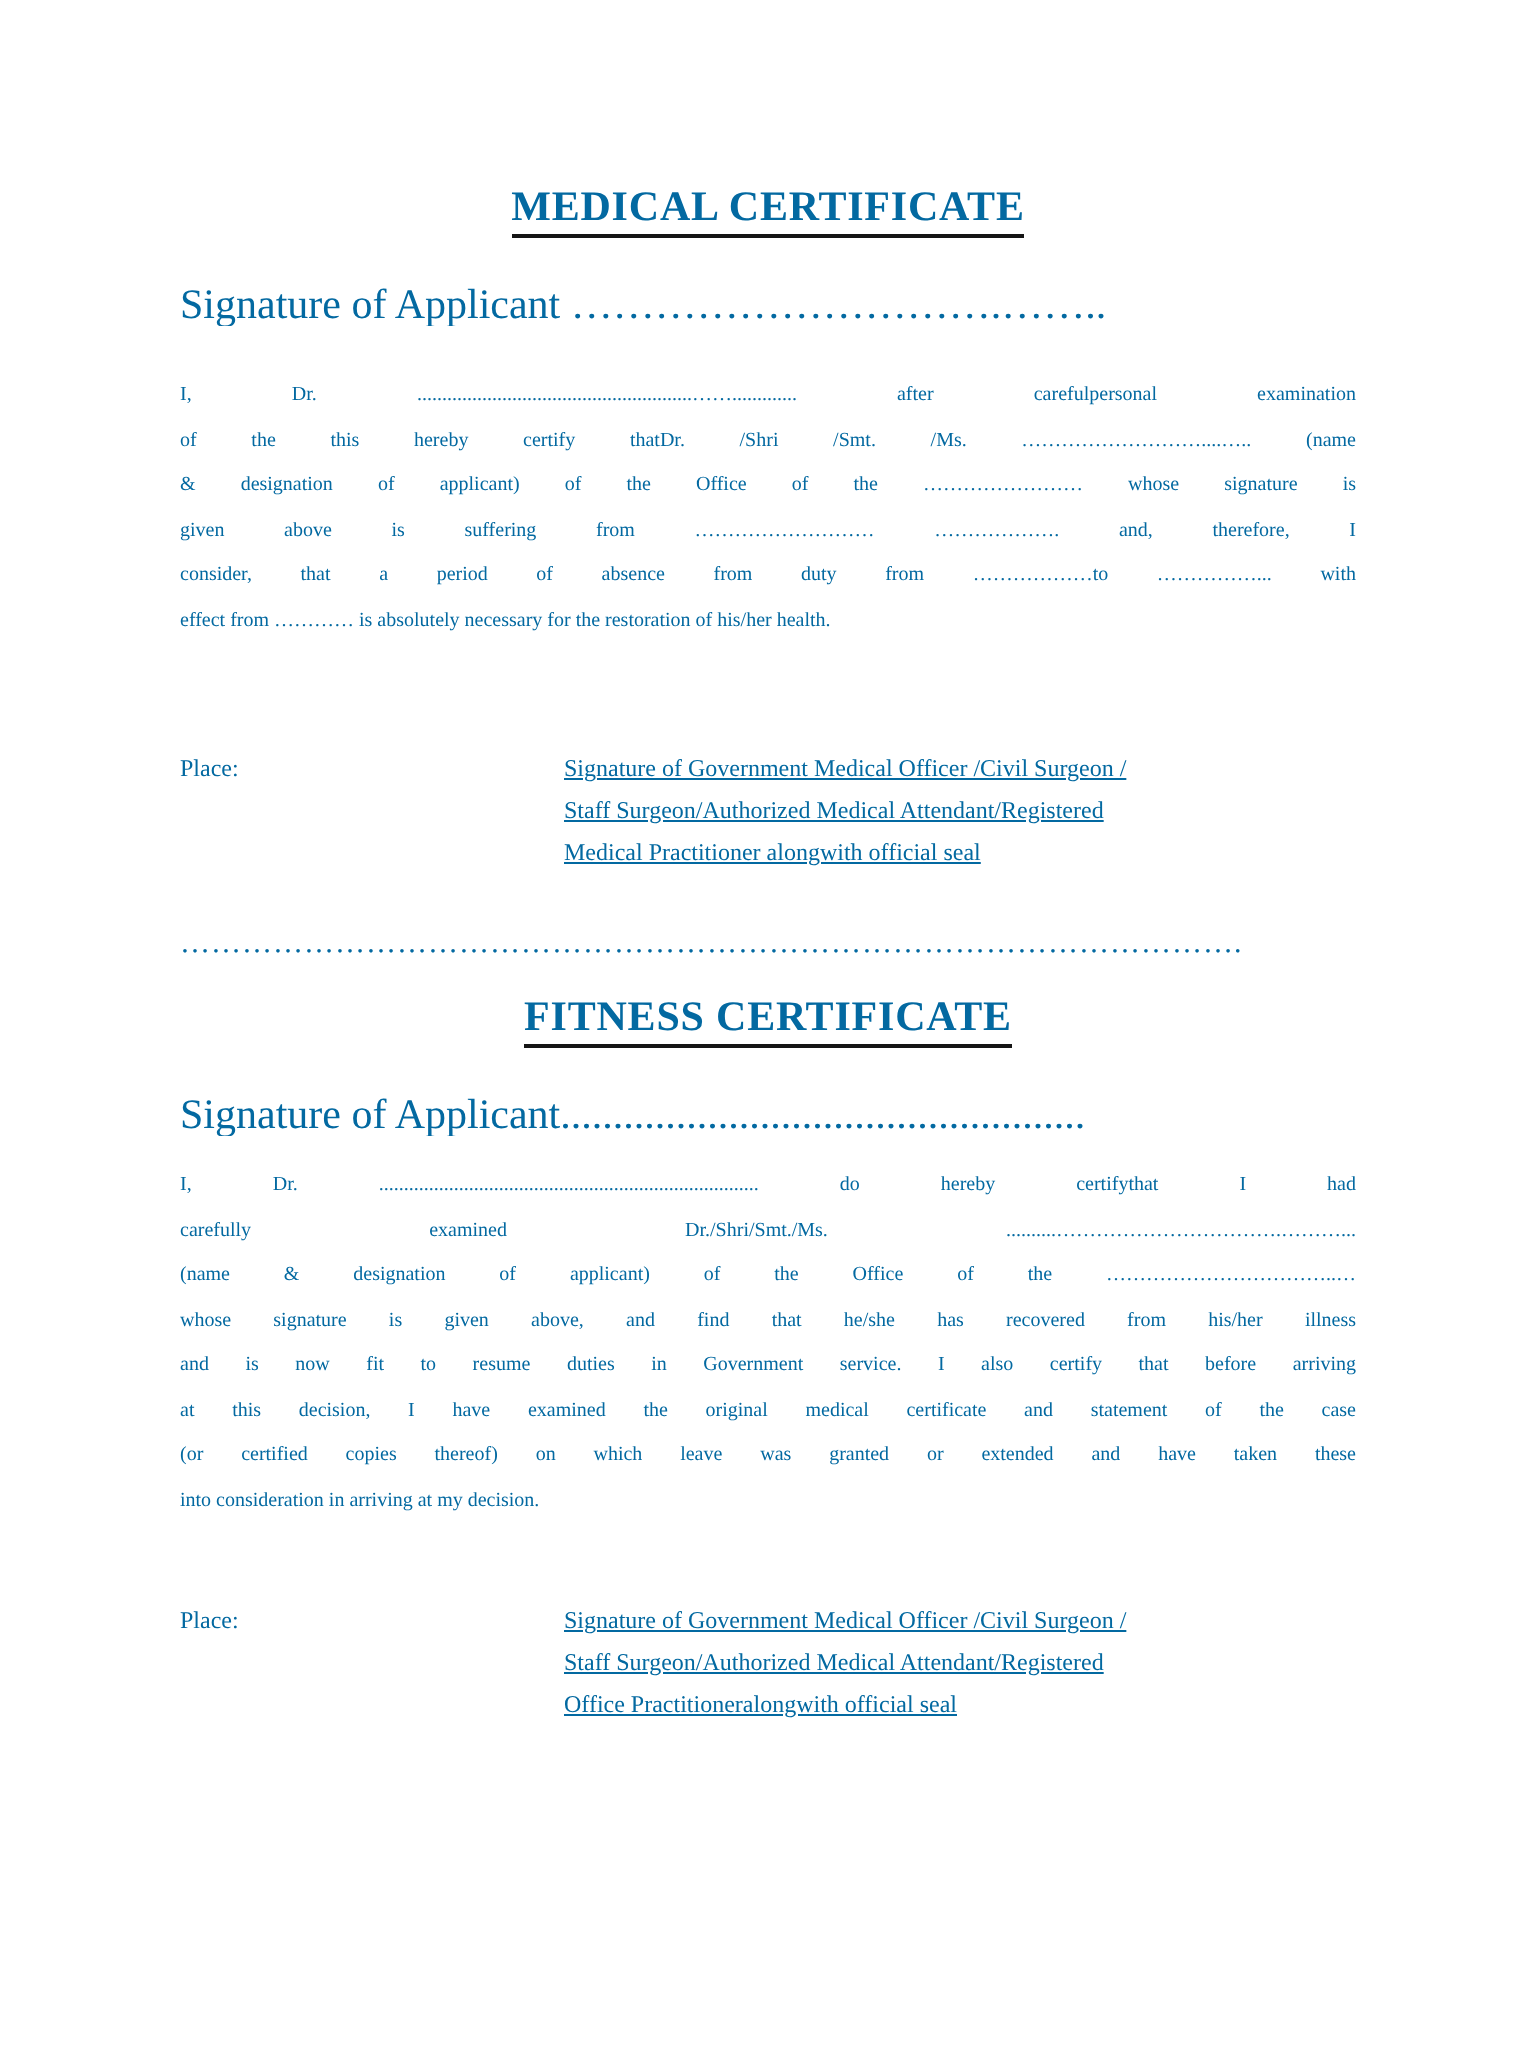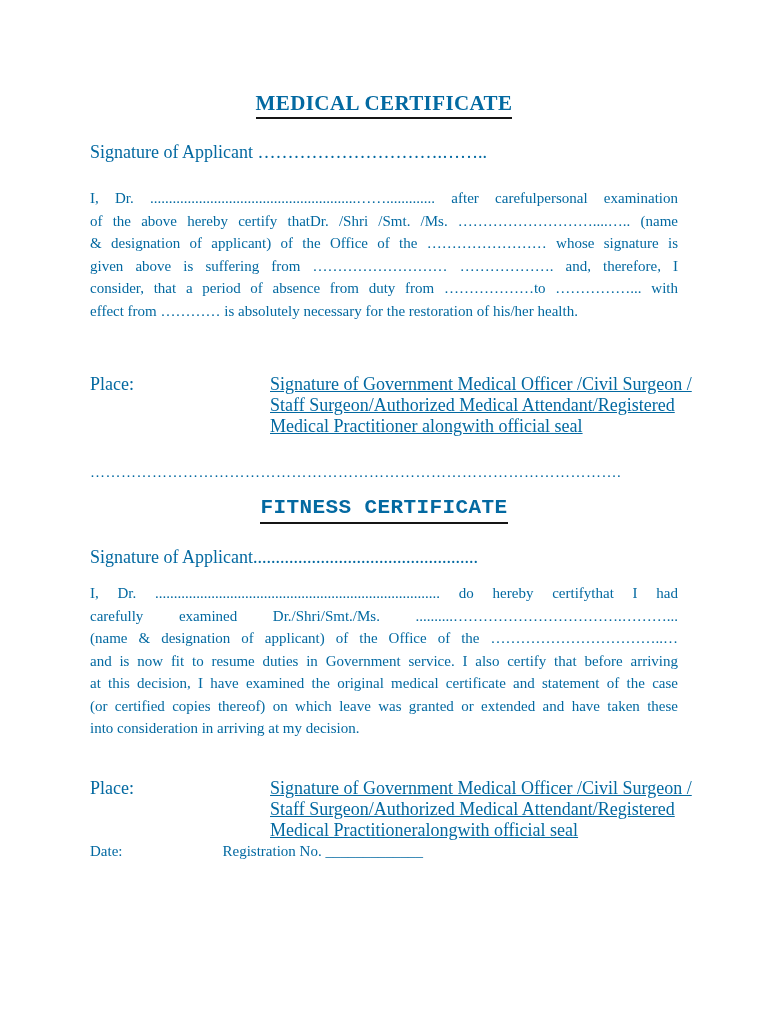--- a/index.html
+++ b/index.html
@@ -31,53 +31,53 @@
     letter-spacing: 0.4px;
     line-height: 26px;
   }
   .cert-title .underlined {
     display: inline-block;
     border-bottom: 2.5px solid #151515;
     padding-bottom: 1px;
   }
   .cert-title.fitness {
     margin-top: 12px;
-    font-family: Liberation Mono, monospace;
   }
   .sig-applicant {
     margin-top: 22px;
-    font-size: 18px;
+    font-size: 21px;
     line-height: 22px;
     white-space: nowrap;
     overflow: hidden;
   }
   .para {
     margin-top: 24px;
-    font-size: 15px;
+    font-size: 10px;
   }
   .para .line {
     line-height: 22.5px;
     text-align: justify;
     text-align-last: justify;
     white-space: nowrap;
     overflow: hidden;
   }
   .para .line.last-line {
     text-align: left;
     text-align-last: left;
     font-family: Liberation Serif, serif;
   }
   .para.fitness-para {
     margin-top: 14px;
   }
   .sig-block {
     margin-top: 52px;
     display: grid;
     grid-template-columns: 180px 1fr;
-    font-size: 18px;
+    font-size: 12px;
+    gap: 12px;
   }
   .sig-block.second {
     margin-top: 38px;
   }
   .sig-block .place {
     line-height: 21px;
   }
   .officer .officer-line {
     line-height: 21px;
     white-space: nowrap;
@@ -112,21 +112,21 @@
 
 <div class="page">
   <div class="content">
 
     <h1 class="cert-title"><span class="underlined">MEDICAL CERTIFICATE</span></h1>
 
     <div class="sig-applicant">Signature of Applicant ………………………….……..</div>
 
     <div class="para">
         <div class="line">I, Dr. .......................................................……............. after carefulpersonal examination</div>
-        <div class="line">of the above hereby certify thatDr. /Shri /Smt. /Ms. ………………………....….. (name</div>
+        <div class="line">of the this hereby certify thatDr. /Shri /Smt. /Ms. ………………………....….. (name</div>
         <div class="line">&amp; designation of applicant) of the Office of the …………………… whose signature is</div>
         <div class="line">given above is suffering from ……………………… ………………. and, therefore, I</div>
         <div class="line">consider, that a period of absence from duty from ………………to ……………... with</div>
         <div class="line last-line">effect from ………… is absolutely necessary for the restoration of his/her health.</div>
       </div>
 
     <div class="sig-block">
       <div class="place">Place:</div>
       <div class="officer">
           <div class="officer-line">Signature of Government Medical Officer /Civil Surgeon /</div>
@@ -139,34 +139,31 @@
     <div class="separator">………………………………………………………………………………………….</div>
 
     <h1 class="cert-title fitness"><span class="underlined">FITNESS CERTIFICATE</span></h1>
 
     <div class="sig-applicant">Signature of Applicant..................................................</div>
 
     <div class="para fitness-para">
         <div class="line">I, Dr. ............................................................................ do hereby certifythat I had</div>
         <div class="line">carefully examined Dr./Shri/Smt./Ms. ..........…………………………….………...</div>
         <div class="line">(name &amp; designation of applicant) of the Office of the ……………………………..…</div>
+        <div class="line">whose signature is given above, and find that he/she has recovered from his/her illness</div>
         <div class="line">and is now fit to resume duties in Government service. I also certify that before arriving</div>
         <div class="line">at this decision, I have examined the original medical certificate and statement of the case</div>
         <div class="line">(or certified copies thereof) on which leave was granted or extended and have taken these</div>
         <div class="line last-line">into consideration in arriving at my decision.</div>
       </div>
 
     <div class="sig-block second">
       <div class="place">Place:</div>
       <div class="officer">
           <div class="officer-line">Signature of Government Medical Officer /Civil Surgeon /</div>
           <div class="officer-line">Staff Surgeon/Authorized Medical Attendant/Registered</div>
-          <div class="officer-line last-line">Medical Practitioneralongwith official seal</div>
+          <div class="officer-line last-line">Office Practitioneralongwith official seal</div>
         </div>
     </div>
 
-    <div class="date-row">
-      <span class="date">Date:</span>
-      <span class="reg">Registration No. _____________</span>
-    </div>
 
   </div>
 </div>
 
 </body></html>

